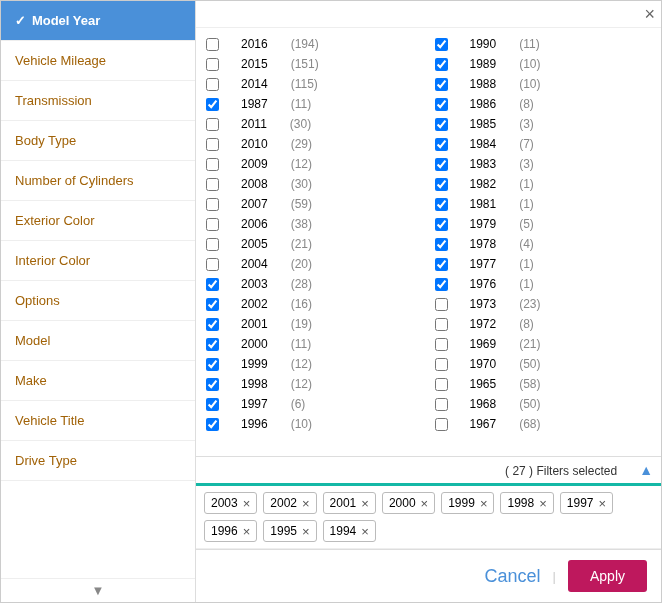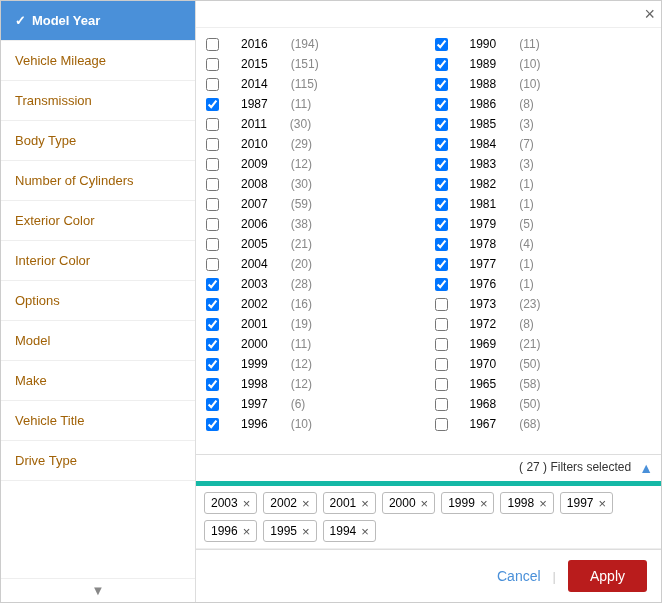--- a/index.html
+++ b/index.html
@@ -22,32 +22,32 @@
 
     
     .checkbox-area { flex: 1; overflow-y: auto; padding: 6px 4px; display: flex; flex-direction: column; gap: 0; }
     .checkbox-grid { display: grid; grid-template-columns: 1fr 1fr; }
     .checkbox-row { display: flex; align-items: center; padding: 3px 6px; font-size: 12px; gap: 20px; white-space: nowrap; }
     .checkbox-row input[type="checkbox"] { width: 13px; height: 13px; margin: 0; cursor: pointer; }
     .checkbox-row .year { font-weight: normal; margin-left: 2px; }
     .checkbox-row .count { color: #888; margin-left: 3px; }
 
     
-    .filters-banner { background: #fff; border-top: 1px solid #ddd; border-bottom: 5px solid #14b8a6; padding: 5px 8px; display: flex; justify-content: flex-end; align-items: flex-start; gap: 8px; font-size: 12px; color: #333; }
+    .filters-banner { background: #fff; border-top: 1px solid #ddd; border-bottom: 3px solid #14b8a6; padding: 5px 8px; display: flex; justify-content: flex-end; align-items: flex-end; gap: 22px; font-size: 12px; color: #333; }
     .filters-banner .collapse-icon { color: #4a90d9; font-size: 14px; cursor: pointer; }
 
     
     .tags-area { padding: 6px 8px; display: flex; flex-wrap: wrap; gap: 6px; border-bottom: 1px solid #eee; overflow-y: auto; max-height: 130px; }
     .tag { display: flex; align-items: center; background: #fff; border: 1px solid #bbb; border-radius: 3px; padding: 3px 6px; font-size: 12px; gap: 5px; }
     .tag .tag-x { cursor: pointer; color: #555; font-size: 13px; line-height: 1; }
 
     
     .footer { border-top: 1px solid #ddd; padding: 10px 14px; display: flex; justify-content: flex-end; align-items: center; gap: 12px; }
-    .cancel-btn { background: none; border: none; cursor: pointer; color: #4a90d9; font-size: 14px; text-decoration: none; }
-    .apply-btn { background: #b91c1c; color: #fff; border: none; padding: 8px 22px; font-size: 14px; cursor: pointer; border-radius: 3px; }
+    .cancel-btn { background: none; border: none; cursor: pointer; color: #4a90d9; font-size: 18px; text-decoration: none; }
+    .apply-btn { background: #be185d; color: #fff; border: none; padding: 8px 22px; font-size: 14px; cursor: pointer; border-radius: 3px; }
 
     .separator { color: #ccc; }
 
     
     .checkbox-area::-webkit-scrollbar { width: 8px; }
     .checkbox-area::-webkit-scrollbar-track { background: #f0f0f0; }
     .checkbox-area::-webkit-scrollbar-thumb { background: #ccc; border-radius: 4px; }
   </style>
 </head>
 <body>

